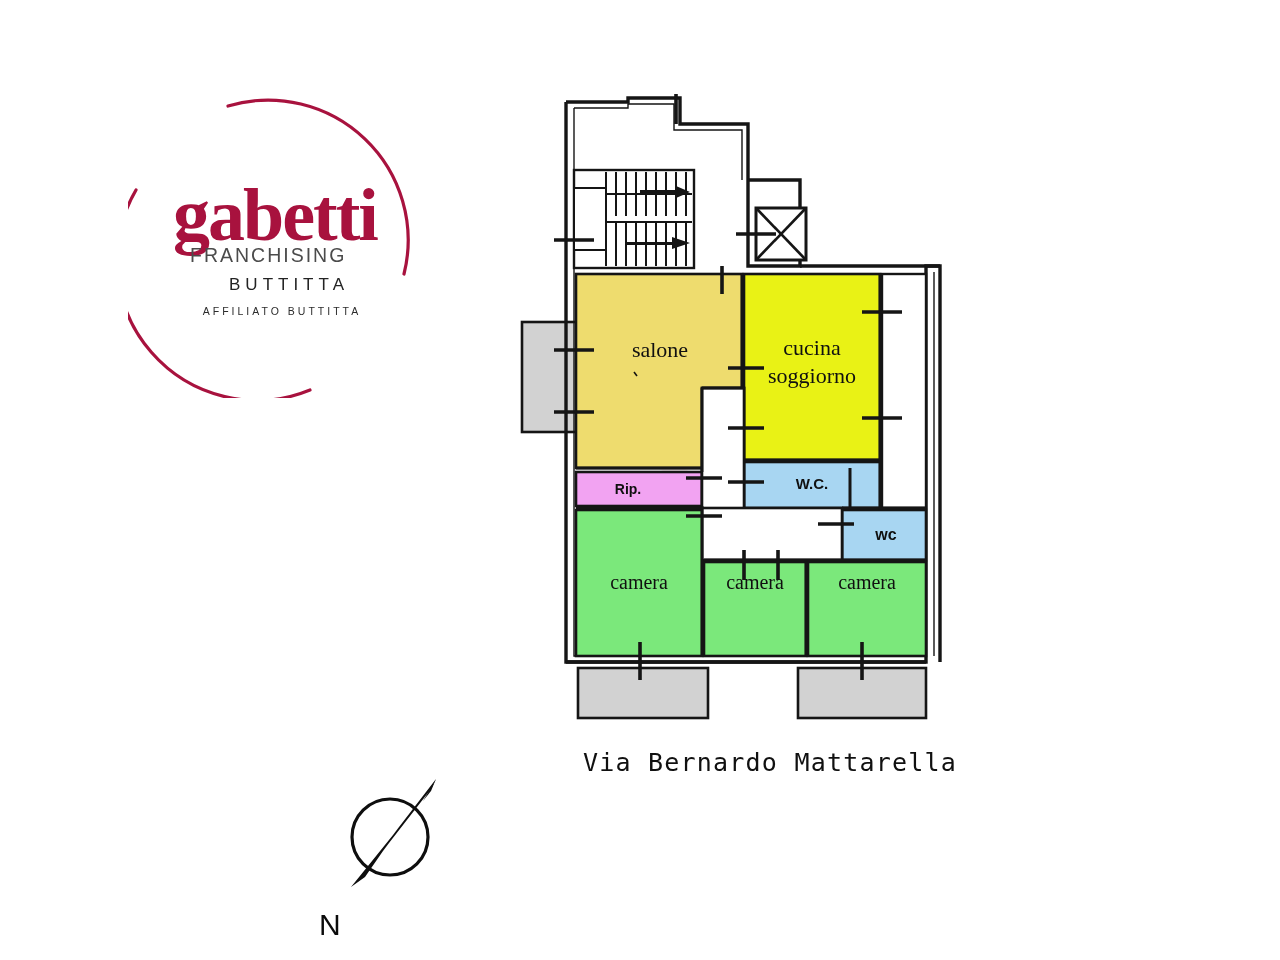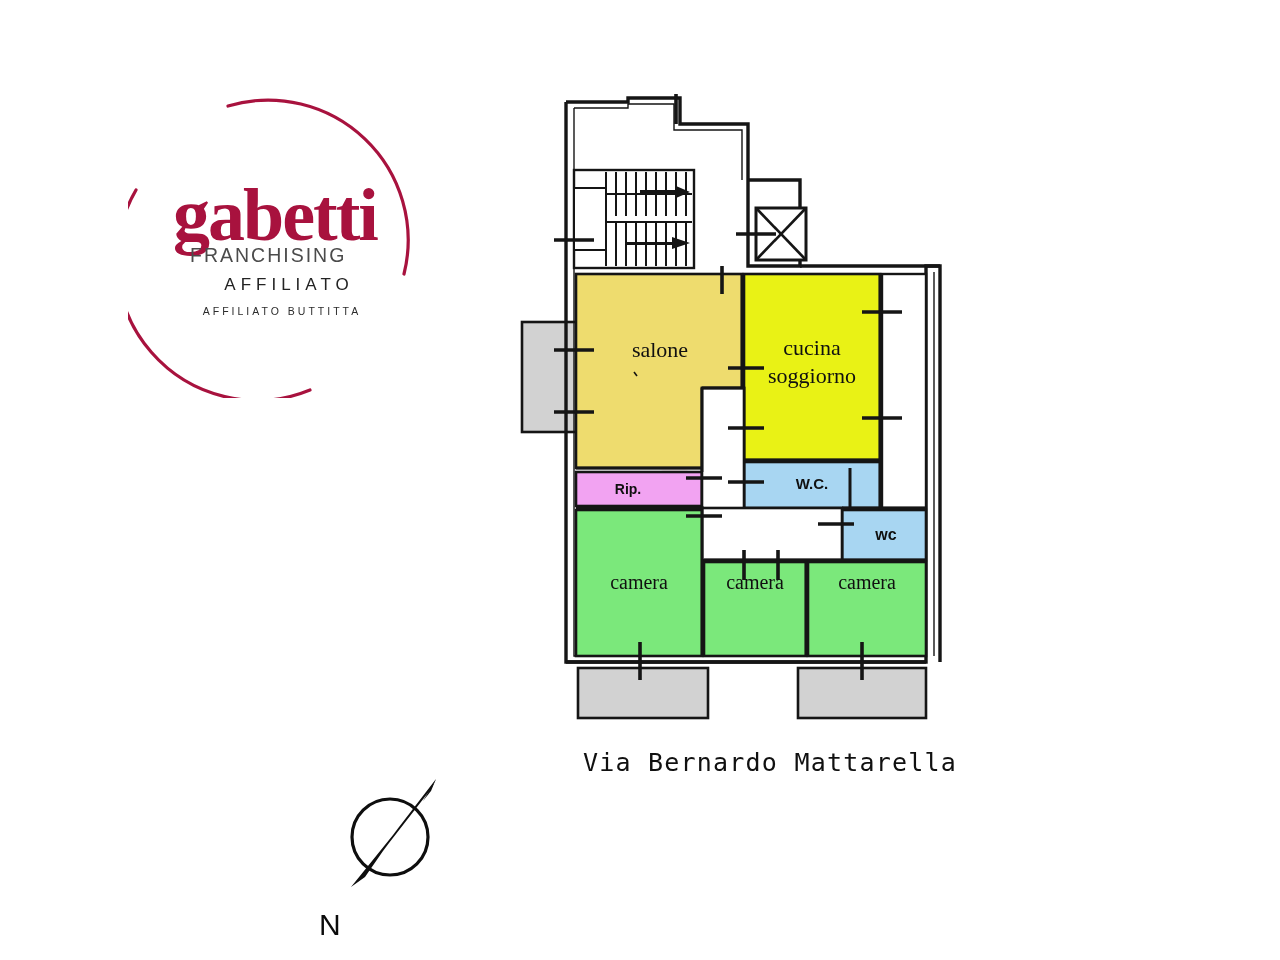--- a/index.html
+++ b/index.html
@@ -131,21 +131,21 @@
 <body>
 
 <div id="logo-block">
   <svg id="logo-arcs" viewBox="0 0 300 300">
     <path d="M 100 8 A 140 140 0 0 1 276 176" fill="none" stroke="#A8123E" stroke-width="3.2" stroke-linecap="round"></path>
     <path d="M 8 92 A 140 140 0 0 0 182 292" fill="none" stroke="#A8123E" stroke-width="3.2" stroke-linecap="round"></path>
   </svg>
   <div class="logo-text-wrap">
     <span id="logo-wordmark">gabetti</span>
     <span id="logo-franchising">FRANCHISING</span>
-    <span id="logo-bagheria">AFFILIATO</span>
+    <span id="logo-bagheria">BUTTITTA</span>
     <span id="logo-affiliato">AFFILIATO BUTTITTA</span>
   </div>
 </div>
 
 <svg id="plan-svg" width="500" height="640" viewBox="0 0 500 640">
 
   <defs>
 
     <g id="wm-mark">
       <text x="0" y="0" font-family="Liberation Serif, serif" font-size="120" fill="#F2E0E6" opacity="0.75">g</text>

